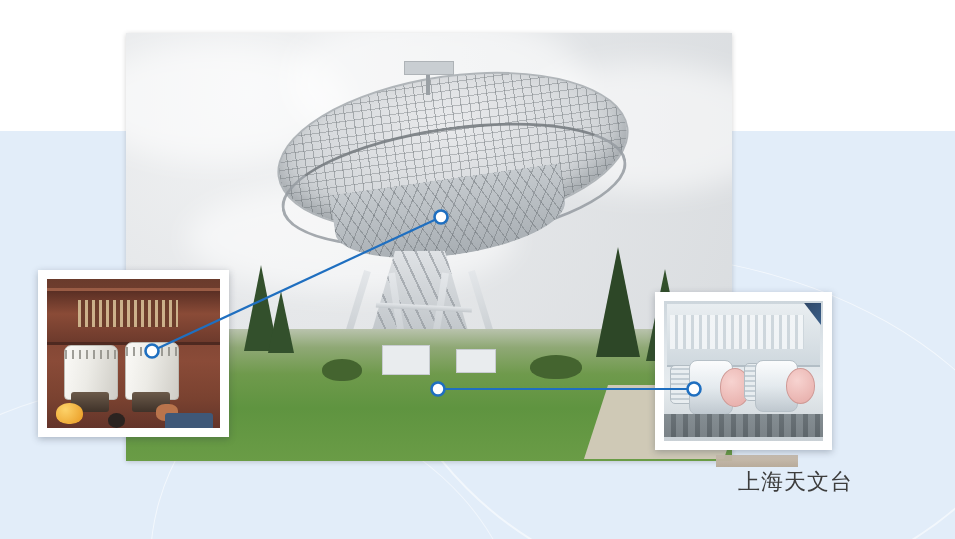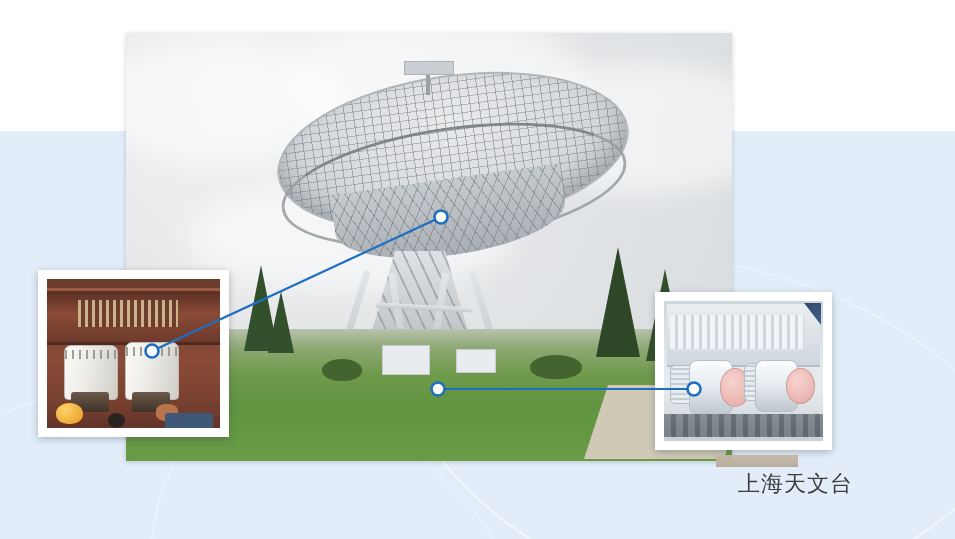--- a/index.html
+++ b/index.html
@@ -322,21 +322,21 @@
     position: absolute;
     left: 0; top: 0;
     width: 955px; height: 539px;
     pointer-events: none;
   }
 
   
   #caption {
     position: absolute;
     left: 738px; top: 471px;
-    font-family: Liberation Sans, sans-serif;
+    font-family: Liberation Mono, monospace;
     font-size: 22px;
     line-height: 1.2;
     color: #3d3d3d;
     letter-spacing: 1px;
     white-space: nowrap;
   }
 
   
   .tan-bar {
     position: absolute;

